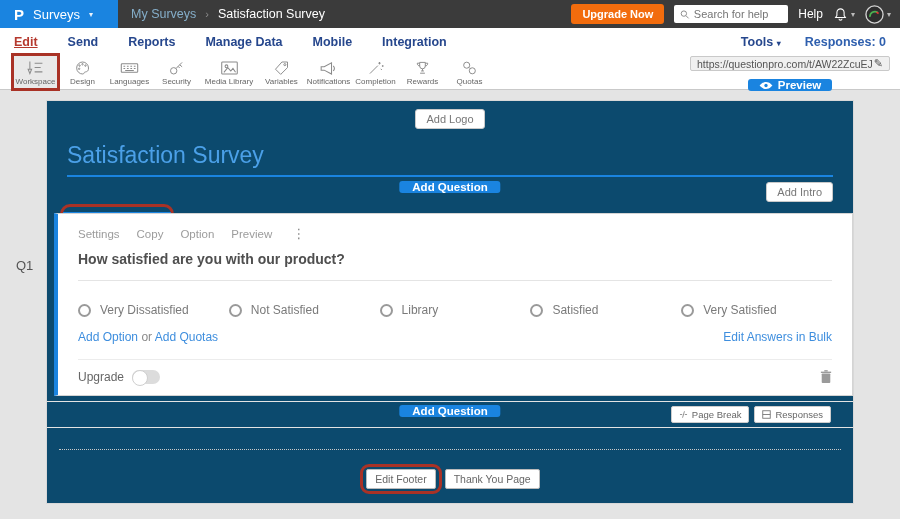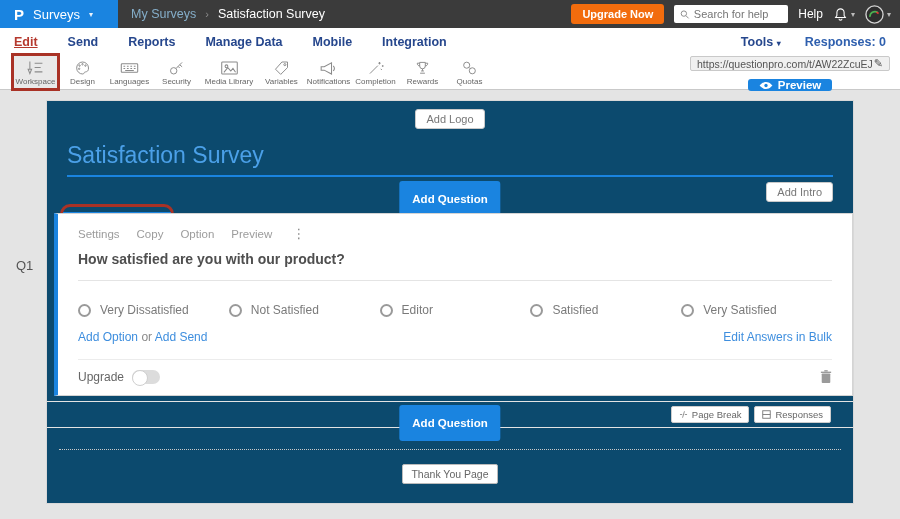--- a/index.html
+++ b/index.html
@@ -54,21 +54,21 @@
   .content{height:429px; background:#e4e4e4;}
   .page{width:808px; margin:10px auto 0; background:#0c4a6e; border:1px solid #d8d8d8; height:404px; position:relative;}
 
   .add-logo-row{text-align:center; padding-top:8px;}
   .btn-ghost{background:#fff; border:1px solid #c9c9c9; border-radius:3px; color:#777; font-size:11px; padding:3px 10px; cursor:pointer; font-family:inherit;}
   .title-block{margin:13px 20px 0; border-bottom:2px solid var(--accent); padding-bottom:6px;}
   .survey-title{font-size:23px; color:var(--title-blue); font-weight:400; cursor:text;}
   .chip-row{position:relative; height:36px; margin:0 20px;}
   .chip-annotation{position:absolute; left:-7px; top:-5px; border:3px solid var(--annotation); border-radius:10px; padding:2px 0;margin-top:32px;}
   .rce-chip{background:var(--accent); color:#fff; font-size:10px; font-weight:bold; padding:2px 7px; display:inline-block; cursor:pointer;}
-  .btn-primary{background:var(--accent); color:#fff; border:none; border-radius:3px; font-weight:bold; font-size:11.5px; padding:12px 13px; cursor:pointer; font-family:inherit;}
+  .btn-primary{background:var(--accent); color:#fff; border:none; border-radius:3px; font-weight:bold; font-size:11.5px; padding:0 13px; cursor:pointer; font-family:inherit;}
   .add-question-center{position:absolute; left:50%; transform:translateX(-50%); top:4px;}
   .add-intro{position:absolute; right:0; top:5px;}
 
   .qcard{margin-left:7px; width:calc(100% - 7px); background:#fff; border:1px solid #d4d4d4; border-left:4px solid var(--accent); position:relative;}
   .qnum{position:absolute; left:-42px; top:44px; color:#555; font-size:13px;}
   .qcard-inner{padding:12px 20px 0;}
   .qmenu{display:flex; gap:17px; color:#9c9c9c; font-size:11.5px; align-items:center;}
   .qmenu span{cursor:pointer;}
   .dots{font-size:13px; color:#888; margin-left:3px;}
   .qtext{margin-top:10px; color:#4f4f4f; font-size:14px; font-weight:bold; border-bottom:1px solid #e4e4e4; padding-bottom:13px; cursor:text;}
@@ -276,36 +276,36 @@
             <div class="opt">
               <span class="radio"></span>
               <span>Very Dissatisfied</span>
             </div>
             <div class="opt">
               <span class="radio"></span>
               <span>Not Satisfied</span>
             </div>
             <div class="opt">
               <span class="radio"></span>
-              <span>Editor</span>
+              <span>Library</span>
             </div>
             <div class="opt">
               <span class="radio"></span>
               <span>Satisfied</span>
             </div>
             <div class="opt">
               <span class="radio"></span>
               <span>Very Satisfied</span>
             </div>
           </div>
           <div class="opt-links">
             <span>
               <span class="link">Add Option</span>
               <span class="or">or</span>
-              <span class="link">Add Send</span>
+              <span class="link">Add Quotas</span>
             </span>
             <span class="link">Edit Answers in Bulk</span>
           </div>
           <div class="req-row">
             <span>Upgrade</span>
             <span class="toggle"></span>
             <span class="trash">
               <svg width="12" height="15" viewBox="0 0 14 16" fill="#9a9a9a">
                   <rect x="2" y="4.5" width="10" height="11" rx="1"></rect>
                   <rect x="1" y="2.3" width="12" height="1.6"></rect>
@@ -331,18 +331,21 @@
                 <line x1="1" y1="6" x2="11" y2="6"></line>
               </svg>
             <span>Responses</span>
           </button>
         </div>
       </div>
 
       <div class="dotted"></div>
 
       <div class="footer-row">
+        <span class="footer-annotation">
+          <button class="btn-footer">Edit Footer</button>
+        </span>
         <button class="btn-footer">Thank You Page</button>
       </div>
 
     </div>
   </main>
 </div>
 
 </body></html>

